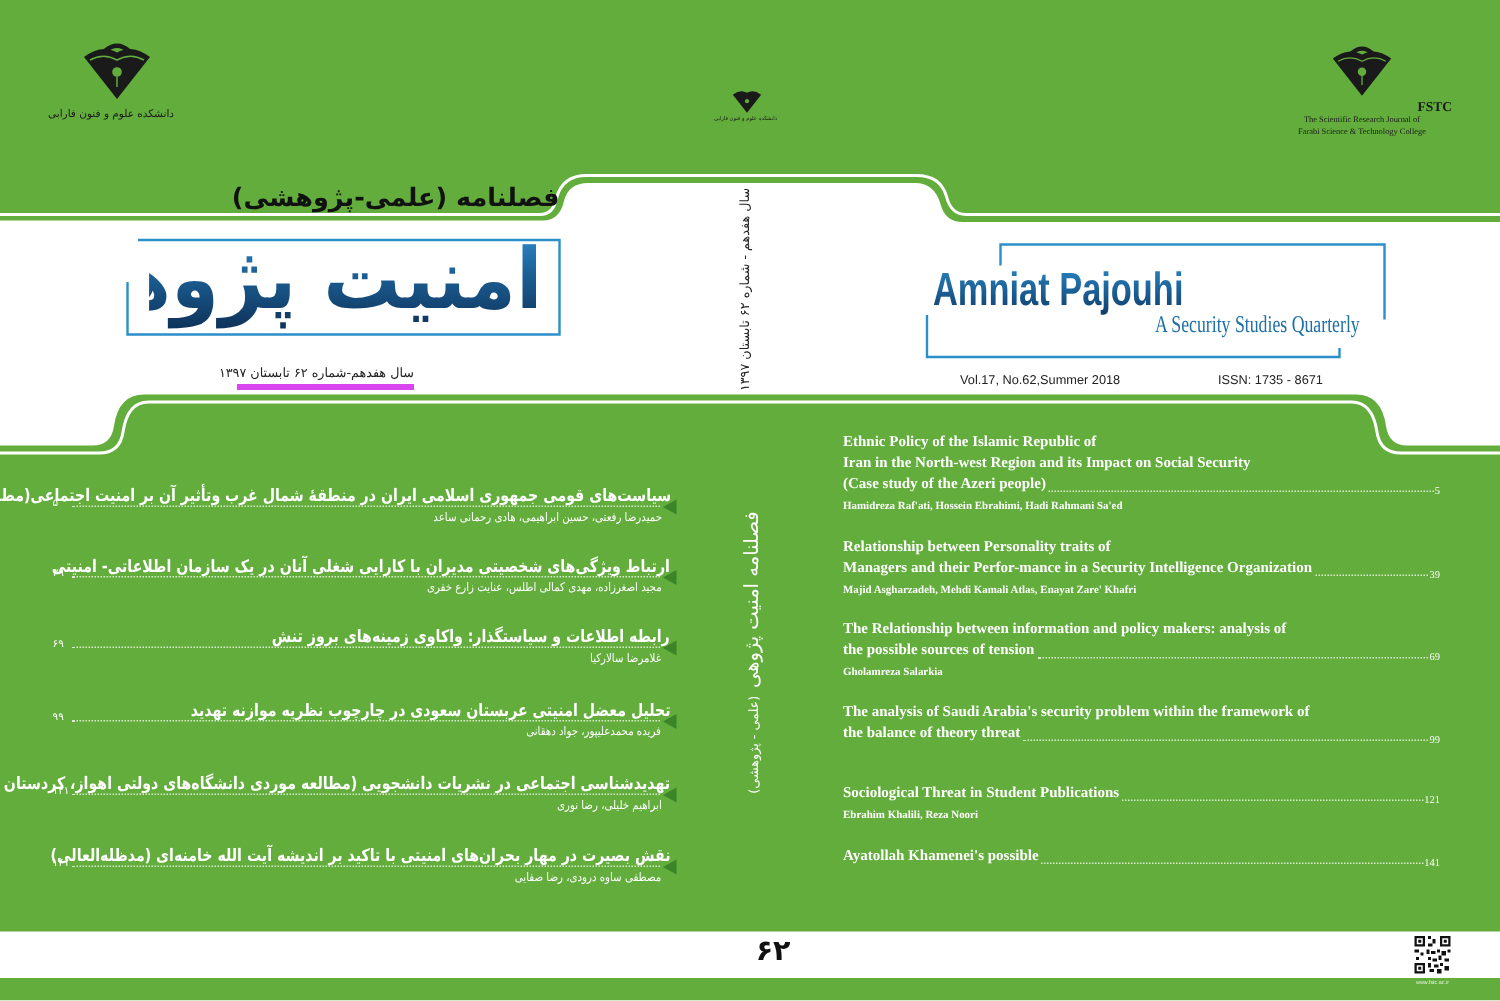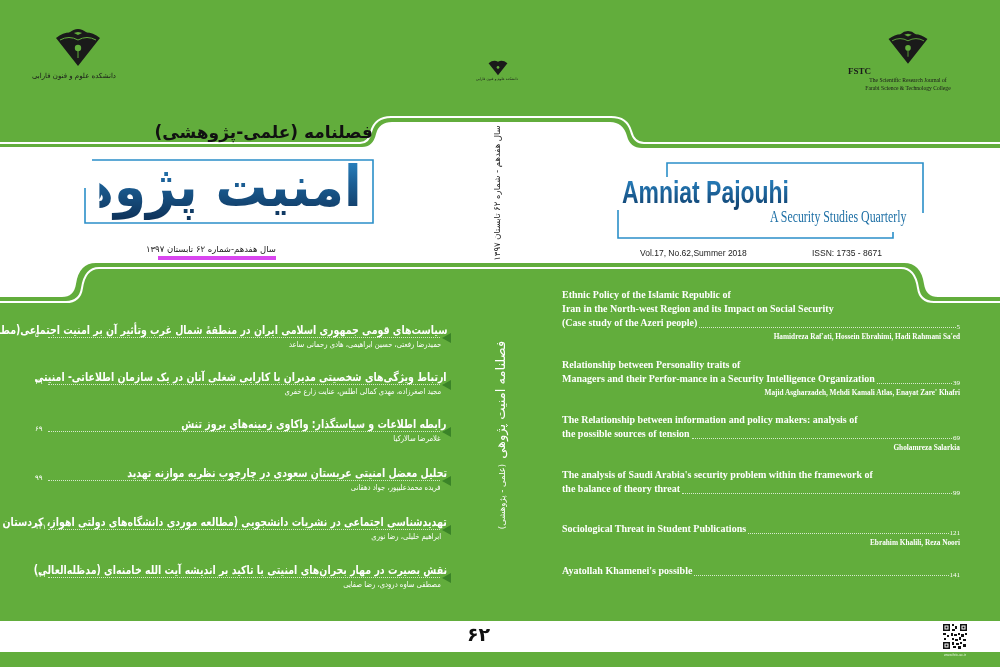--- a/index.html
+++ b/index.html
@@ -2,21 +2,21 @@
 <html><head>
 <meta charset="utf-8">
 <style>
   html, body { margin: 0; padding: 0; }
   body { width: 1000px; height: 667px; position: relative; overflow: hidden; background: #ffffff; font-family: "DejaVu Sans", sans-serif; }
   .abs { position: absolute; }
   #bg { position: absolute; left: 0; top: 0; width: 1000px; height: 667px; }
 
   
   .logo-caption { font-family: "DejaVu Sans", sans-serif; font-size: 7px; color: #1a1a1a; white-space: nowrap; direction: rtl; text-align: center; }
-  .fstc-abbr { font-family: "Liberation Serif", serif; font-weight: bold; font-size: 9px; color: #1a1a1a; text-align: left; width: 120px; }
+  .fstc-abbr { font-family: "Liberation Serif", serif; font-weight: bold; font-size: 9px; color: #1a1a1a; text-align: right; width: 120px; }
   .fstc-line { font-family: "Liberation Serif", serif; font-size: 5.6px; color: #1a1a1a; text-align: center; width: 120px; white-space: nowrap; }
 
   
   .fa { direction: rtl; font-family: "DejaVu Sans", sans-serif; white-space: nowrap; }
   .journal-type { font-weight: bold; font-size: 17px; color: #111; text-align: center; }
   .fa-title {
     font-weight: bold; font-size: 56px; line-height: 70px; text-align: center;
     background: linear-gradient(180deg, #2f8fd0 0%, #1b5e94 45%, #0d2f55 100%);
     -webkit-background-clip: text; background-clip: text; color: transparent;
     transform: scaleX(0.92);
@@ -41,24 +41,24 @@
   .en-title { font-family: "Liberation Sans", sans-serif; font-weight: bold; font-size: 31px; line-height: 34px; color: #1b5e94; transform: scaleX(0.74); transform-origin: left center; white-space: nowrap;
     background: linear-gradient(180deg, #2a86c4 0%, #1b5e94 55%, #0f3d69 100%); -webkit-background-clip: text; background-clip: text; color: transparent; }
   .en-subtitle { font-family: "Liberation Serif", serif; font-size: 16px; line-height: 18px; color: #1d6fa5; transform: scaleX(0.74); transform-origin: left center; white-space: nowrap; }
   .en-meta { font-family: "Liberation Sans", sans-serif; font-size: 8.5px; color: #222; white-space: nowrap; }
 
   .en-entry { position: absolute; left: 562px; width: 398px; font-family: "Liberation Serif", serif; color: #fff; }
   .en-entry .l { font-weight: bold; font-size: 10px; line-height: 14px; height: 14px; white-space: nowrap; }
   .en-entry .last { display: flex; align-items: flex-end; }
   .en-entry .last .fill { flex: 1; border-bottom: 1px dotted rgba(255,255,255,0.75); margin: 0 1px 2px 2px; height: 1px; }
   .en-entry .last .pg { font-size: 7px; font-weight: normal; line-height: 10px; margin-bottom: -2px; }
-  .en-entry .au { font-weight: bold; font-size: 7.3px; line-height: 13px; white-space: nowrap; text-align: right; }
-
-  
-  .issue-num { font-family: "DejaVu Sans", sans-serif; font-weight: bold; font-size: 19px; color: #111; text-align: left; width: 60px; }
+  .en-entry .au { font-weight: bold; font-size: 7.3px; line-height: 13px; white-space: nowrap; }
+
+  
+  .issue-num { font-family: "DejaVu Sans", sans-serif; font-weight: bold; font-size: 19px; color: #111; text-align: right; width: 60px; }
   .website { font-family: "Liberation Sans", sans-serif; font-size: 3.6px; color: #e8f5e0; white-space: nowrap; text-align: center; width: 40px; }
 </style>
 </head>
 <body>
 
 <svg id="bg" viewBox="0 0 1000 667" xmlns="http://www.w3.org/2000/svg">
 
   <path d="M0,0 H1000 V148 H642 Q630,148 627,136 Q623,122 610,122 H392 Q379,122 376,134 Q373,147 362,147 H0 Z" fill="#62ad3c"></path>
   <path d="M0,143 H360 Q369,143 371,132 Q375,117 391,117 H611 Q627,117 631,131 Q634,143 644,143 H1000" fill="none" stroke="#ffffff" stroke-width="2"></path>
 

